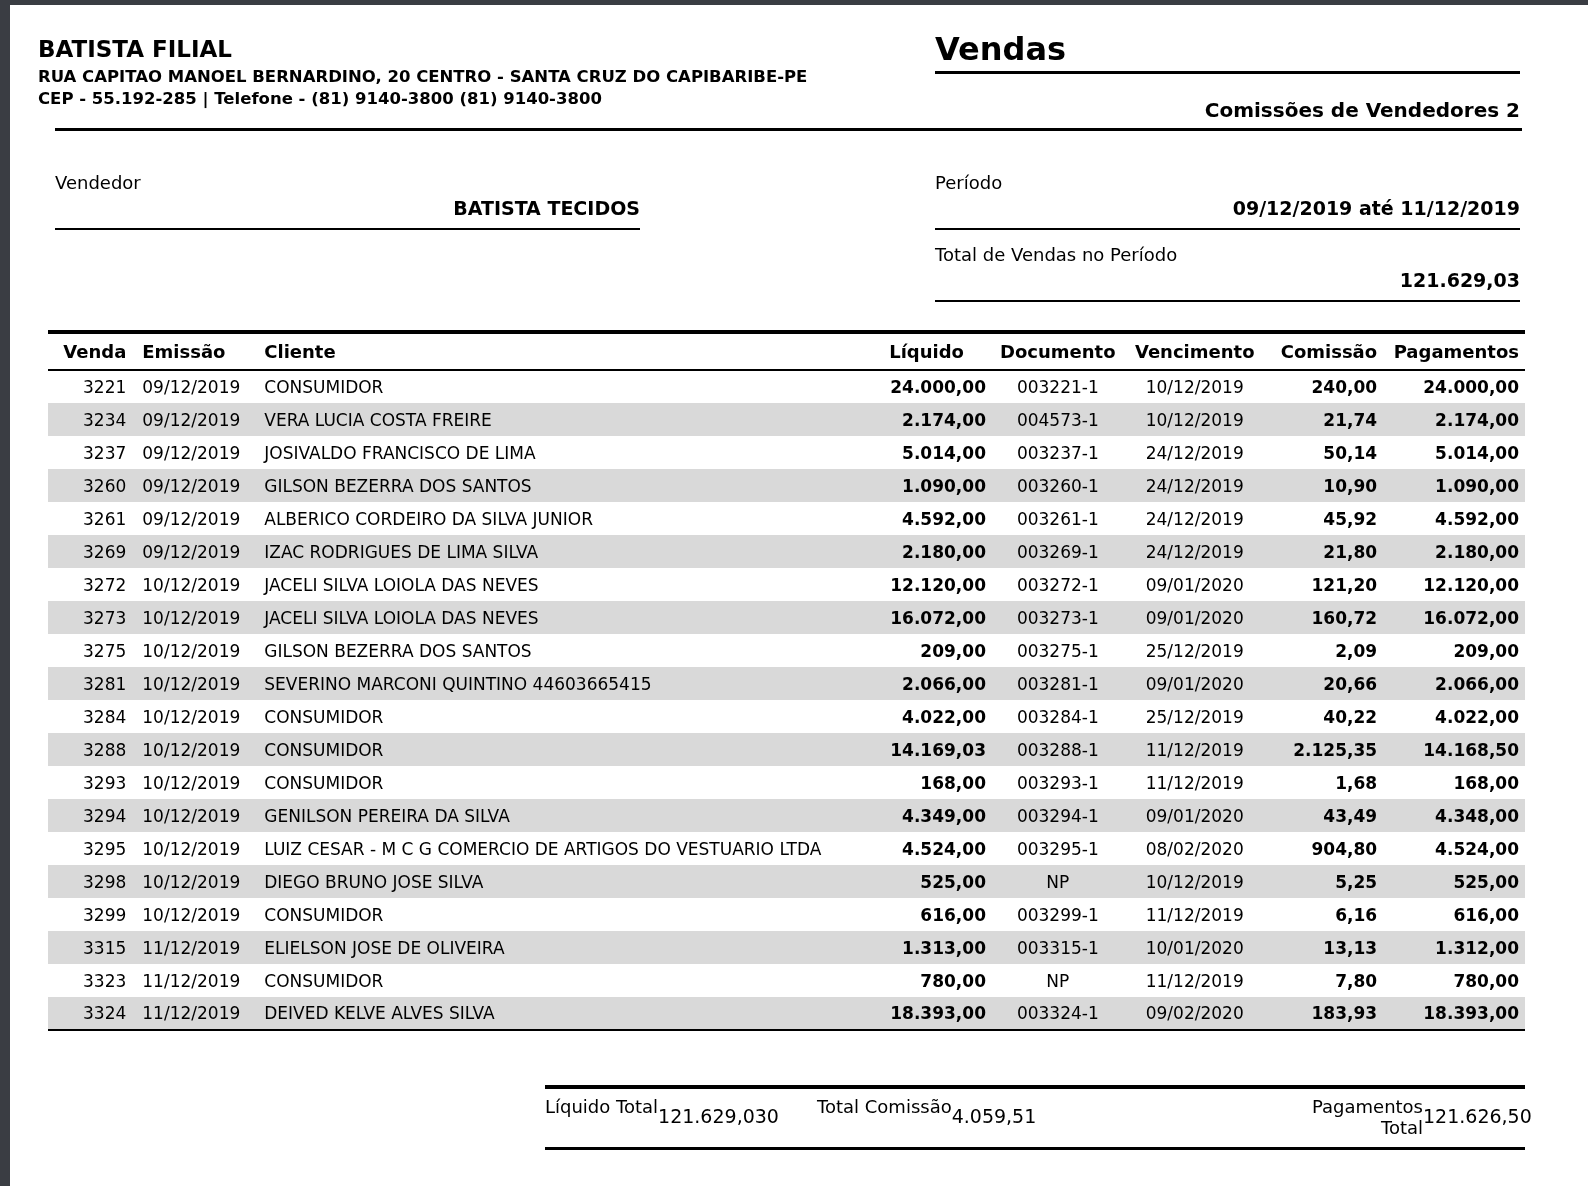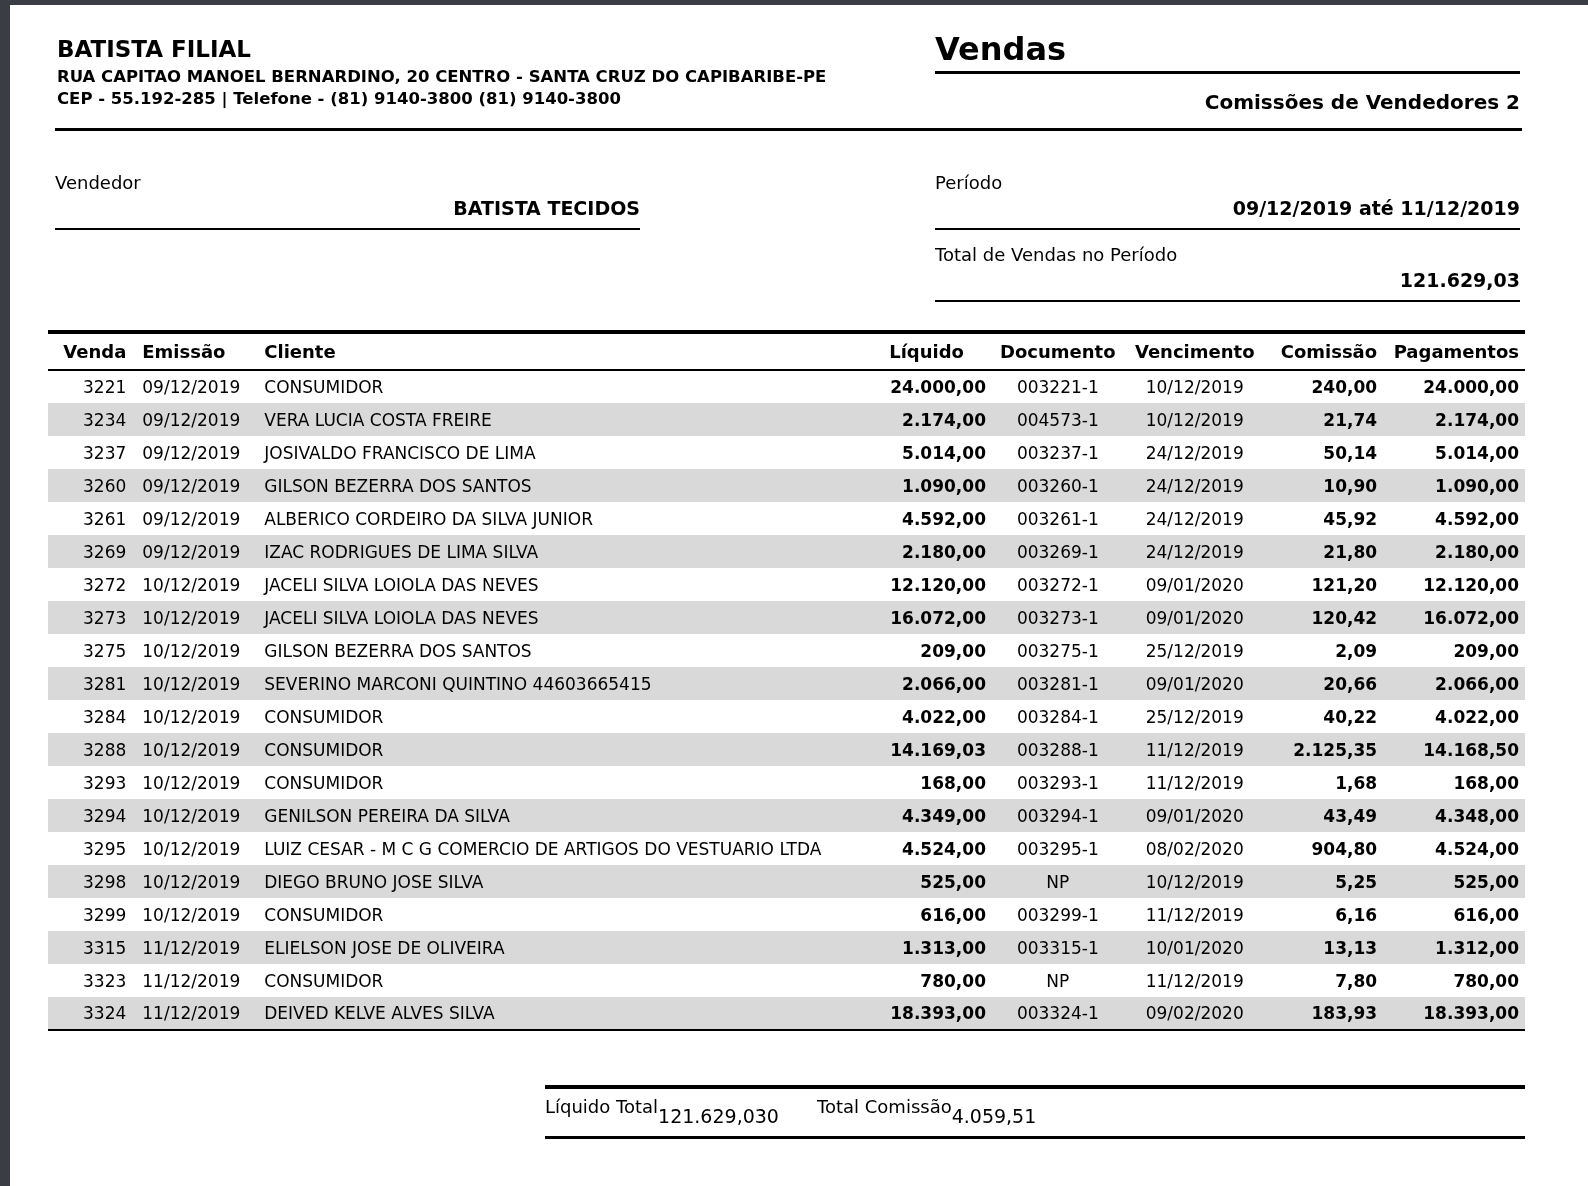--- a/index.html
+++ b/index.html
@@ -1,26 +1,26 @@
 <!DOCTYPE html>
 <html><head>
 <meta charset="utf-8">
 <style>
   * { margin:0; padding:0; box-sizing:border-box; }
   html,body { width:1588px; height:1186px; background:#ffffff; font-family:"DejaVu Sans","Liberation Sans",sans-serif; color:#000; }
   .viewer-frame-left { position:absolute; left:0; top:0; width:10px; height:1186px; background:#3a3d43; }
   .viewer-frame-top  { position:absolute; left:0; top:0; width:1588px; height:5px; background:#3a3d43; }
 
-  .company-block { position:absolute; left:57px; top:36px; width:840px; }
+  .company-block { position:absolute; left:38px; top:36px; width:840px; }
   .company-name { font-size:23px; font-weight:bold; margin-bottom:4px; }
   .company-addr { font-size:16.5px; font-weight:bold; line-height:22px; }
 
   .title-block { position:absolute; left:935px; top:30px; width:585px; }
   .report-title { font-size:32px; font-weight:bold; padding-bottom:3px; border-bottom:3px solid #000; }
-  .report-subtitle { font-size:20px; font-weight:bold; text-align:right; margin-top:16px; }
+  .report-subtitle { font-size:20px; font-weight:bold; text-align:right; margin-top:24px; }
 
   .header-rule { position:absolute; left:55px; top:128px; width:1467px; border-top:3px solid #000; }
 
   .field-block { position:absolute; width:585px; border-bottom:2px solid #000; padding-bottom:9px; }
   .field-label { font-size:18px; }
   .field-value { font-size:19px; font-weight:bold; text-align:right; margin-top:4px; }
   .vendedor-block { left:55px; top:172px; }
   .periodo-block  { left:935px; top:172px; }
   .total-block    { left:935px; top:244px; }
 
@@ -175,21 +175,21 @@
         <td class="c6">121,20</td>
         <td class="c7">12.120,00</td>
       </tr>
       <tr>
         <td class="c0">3273</td>
         <td class="c1">10/12/2019</td>
         <td class="c2">JACELI SILVA LOIOLA DAS NEVES</td>
         <td class="c3">16.072,00</td>
         <td class="c4">003273-1</td>
         <td class="c5">09/01/2020</td>
-        <td class="c6">120,42</td>
+        <td class="c6">160,72</td>
         <td class="c7">16.072,00</td>
       </tr>
       <tr>
         <td class="c0">3275</td>
         <td class="c1">10/12/2019</td>
         <td class="c2">GILSON BEZERRA DOS SANTOS</td>
         <td class="c3">209,00</td>
         <td class="c4">003275-1</td>
         <td class="c5">25/12/2019</td>
         <td class="c6">2,09</td>
@@ -310,13 +310,17 @@
 
 <div class="totals-block">
   <div class="totals-cell tc-liquido">
     <div class="t-label">Líquido Total</div>
     <div class="t-value">121.629,030</div>
   </div>
   <div class="totals-cell tc-comissao">
     <div class="t-label">Total Comissão</div>
     <div class="t-value">4.059,51</div>
   </div>
+  <div class="totals-cell tc-pagamentos">
+    <div class="t-label">Pagamentos Total</div>
+    <div class="t-value">121.626,50</div>
+  </div>
 </div>
 
 </body></html>

